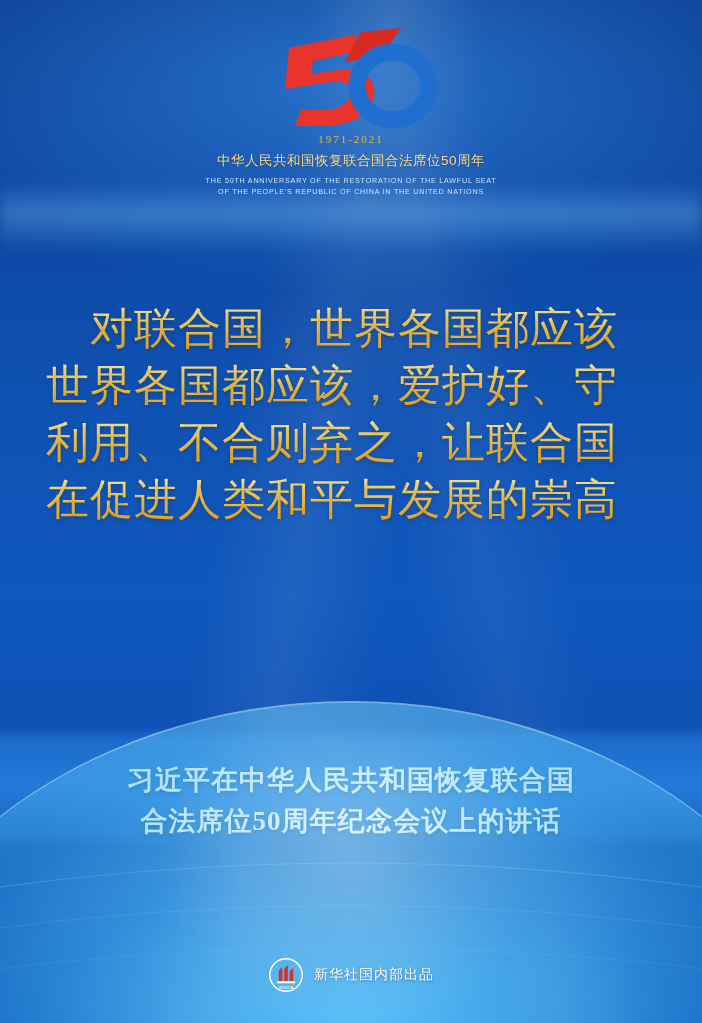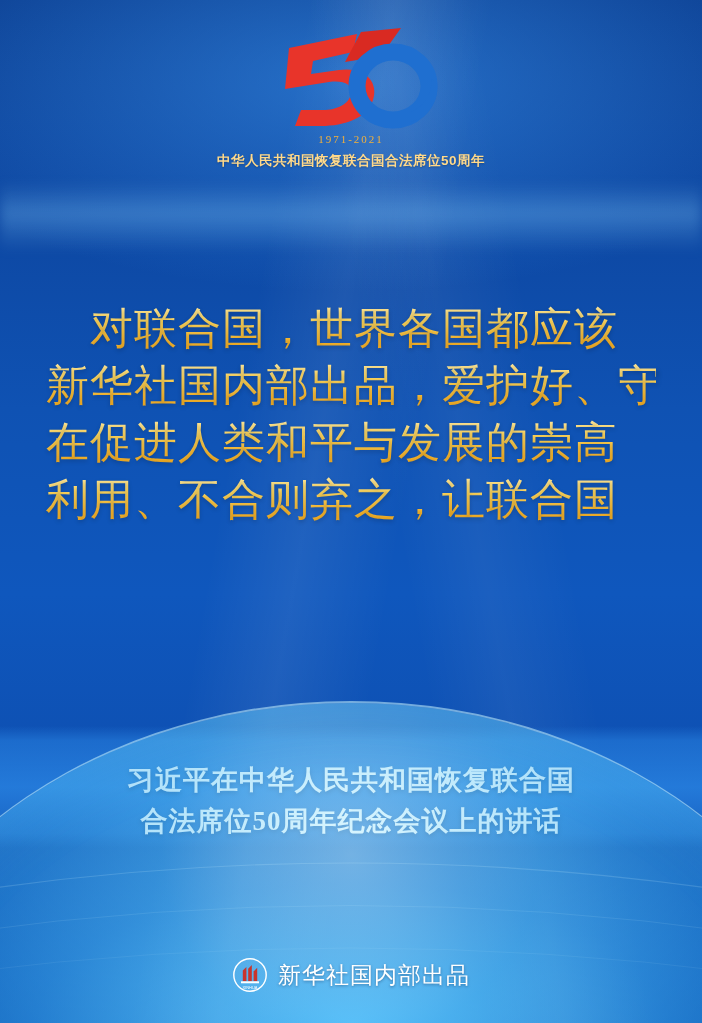--- a/index.html
+++ b/index.html
@@ -59,21 +59,21 @@
     font-size: 11px;
     letter-spacing: 2px;
     color: #f4b13a;
     font-family: "Liberation Serif", serif;
   }
   .emblem-cn {
     margin-top: 7px;
     font-size: 13.5px;
     letter-spacing: 0.5px;
     color: #ffd98a;
-    font-weight: bold;
+    font-weight: normal;
     text-shadow: 0 1px 2px rgba(0,0,0,0.25);
   }
   .emblem-en1, .emblem-en2 {
     color: #cfe4ff;
     font-size: 7.2px;
     letter-spacing: 0.75px;
     line-height: 1.5;
   }
   .emblem-en1 { margin-top: 6px; }
 
@@ -164,21 +164,21 @@
     position: absolute;
     left: 0; right: 0;
     bottom: 30px;
     display: flex;
     align-items: center;
     justify-content: center;
     gap: 10px;
   }
   .footer-logo { width: 36px; height: 36px; }
   .footer-text {
-    font-size: 23px;
+    font-size: 14px;
     color: #ffffff;
     letter-spacing: 1px;
     font-family: Liberation Mono, monospace;
     text-shadow: 0 1px 3px rgba(0,20,60,0.4);
   }
 </style>
 </head>
 <body>
 
 <div id="poster">
@@ -195,27 +195,29 @@
         <path d="M100 6 L140 2 L120 30 L84 36 Z" fill="#d92a22"></path>
 
         <ellipse cx="132" cy="60" rx="36" ry="34" fill="none" stroke="#1f6fd0" stroke-width="17"></ellipse>
 
         <path d="M150 86 C164 80 172 66 170 52 L176 58 C178 76 166 92 150 96 Z" fill="#1f6fd0"></path>
       </svg>
     </div>
 
     <div class="emblem-years">1971-2021</div>
     <div class="emblem-cn">中华人民共和国恢复联合国合法席位50周年</div>
+    <div class="emblem-en1">THE 50TH ANNIVERSARY OF THE RESTORATION OF THE LAWFUL SEAT</div>
+    <div class="emblem-en2">OF THE PEOPLE'S REPUBLIC OF CHINA IN THE UNITED NATIONS</div>
   </div>
 
   <div class="quote">
     <div class="quote-line indent">对联合国，世界各国都应该</div>
-    <div class="quote-line">新华社国内部出品，爱护好、守</div>
+    <div class="quote-line">世界各国都应该，爱护好、守</div>
+    <div class="quote-line">利用、不合则弃之，让联合国</div>
     <div class="quote-line">在促进人类和平与发展的崇高</div>
-    <div class="quote-line">利用、不合则弃之，让联合国</div>
   </div>
 
   <div class="attrib-band"></div>
   <div class="attrib">
     <div class="attrib-line">习近平在中华人民共和国恢复联合国</div>
     <div class="attrib-line">合法席位50周年纪念会议上的讲话</div>
   </div>
 
   <div class="globe"></div>
   <div class="globe-rim"></div>

